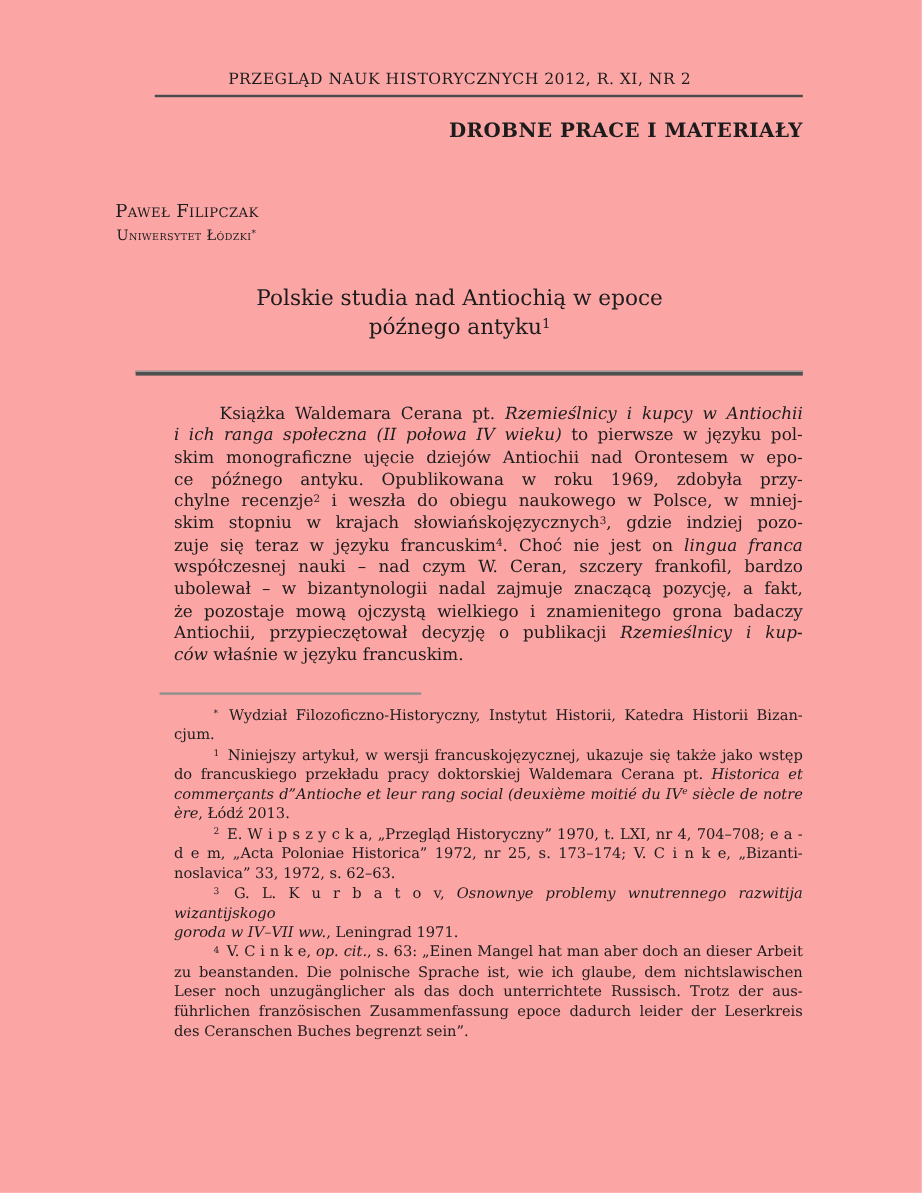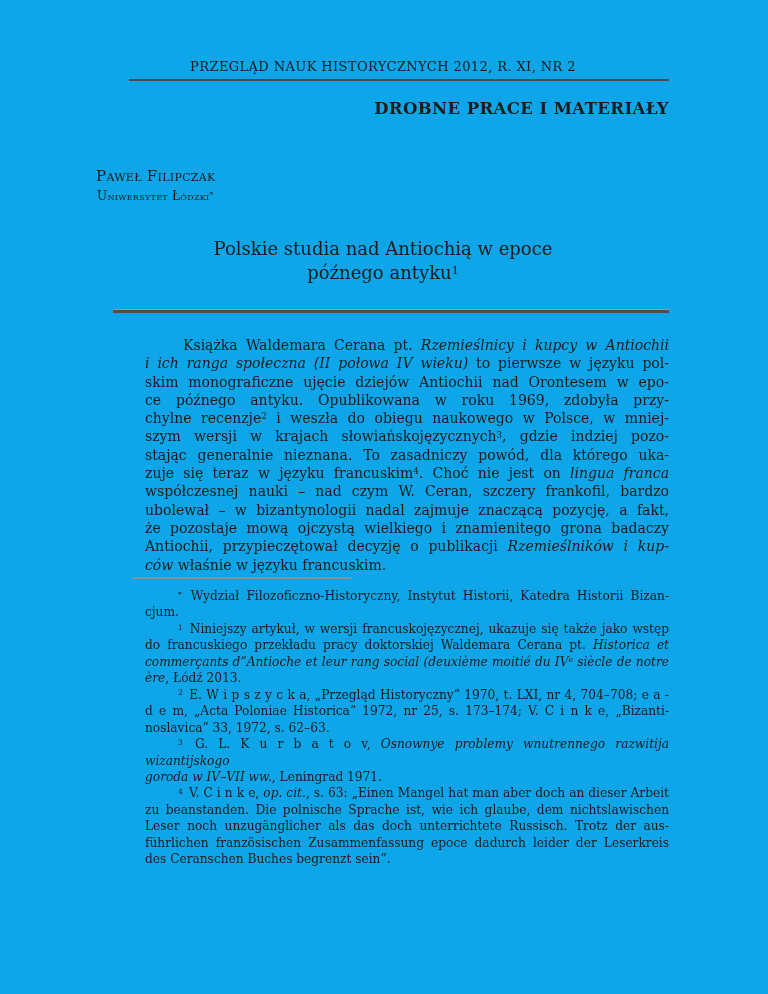--- a/index.html
+++ b/index.html
@@ -3,21 +3,21 @@
 <meta charset="utf-8">
 <style>
   html, body { margin: 0; padding: 0; }
   body {
     width: 768px; height: 994px;
     background: #ffffff;
     font-family: "DejaVu Serif", "Liberation Serif", serif;
     color: #1c1c1c;
     overflow: hidden;
   }
-  .page { position: relative; width: 768px; height: 994px; background: #0ea5e9; }
+  .page { position: relative; width: 768px; height: 994px; background: #fca5a5; }
 
   .running-head {
     position: absolute; left: 97px; top: 59px; width: 572px;
     text-align: center; font-size: 13px; letter-spacing: 0.4px;
     white-space: nowrap;
   }
   .running-head-rule {
     position: absolute; left: 129px; top: 79px; width: 540px; height: 2px;
     background: #4a4a4a;
   }
@@ -88,27 +88,26 @@
   </div>
 
   <div class="title-rule"></div>
 
   <div class="body-text" id="body-lines">
       <div class="tline jl ind"><span>Książka Waldemara Cerana pt. </span><span class="it">Rzemieślnicy i kupcy w Antiochii</span></div>
       <div class="tline jl"><span class="it">i ich ranga społeczna (II połowa IV wieku)</span><span> to pierwsze w języku pol-</span></div>
       <div class="tline jl"><span>skim monograficzne ujęcie dziejów Antiochii nad Orontesem w epo-</span></div>
       <div class="tline jl"><span>ce późnego antyku. Opublikowana w roku 1969, zdobyła przy-</span></div>
       <div class="tline jl"><span>chylne recenzje</span><sup>2</sup><span> i weszła do obiegu naukowego w Polsce, w mniej-</span></div>
-      <div class="tline jl"><span>szym wersji w krajach słowiańskojęzycznych</span><sup>3</sup><span>, gdzie indziej pozo-</span></div>
-      <div class="tline jl"><span>stając generalnie nieznana. To zasadniczy powód, dla którego uka-</span></div>
+      <div class="tline jl"><span>skim stopniu w krajach słowiańskojęzycznych</span><sup>3</sup><span>, gdzie indziej pozo-</span></div>
       <div class="tline jl"><span>zuje się teraz w języku francuskim</span><sup>4</sup><span>. Choć nie jest on </span><span class="it">lingua franca</span></div>
       <div class="tline jl"><span>współczesnej nauki – nad czym W. Ceran, szczery frankofil, bardzo</span></div>
       <div class="tline jl"><span>ubolewał – w bizantynologii nadal zajmuje znaczącą pozycję, a fakt,</span></div>
       <div class="tline jl"><span>że pozostaje mową ojczystą wielkiego i znamienitego grona badaczy</span></div>
-      <div class="tline jl"><span>Antiochii, przypieczętował decyzję o publikacji </span><span class="it">Rzemieślników i kup-</span></div>
+      <div class="tline jl"><span>Antiochii, przypieczętował decyzję o publikacji </span><span class="it">Rzemieślnicy i kup-</span></div>
       <div class="tline"><span class="it">ców</span><span> właśnie w języku francuskim.</span></div>
     </div>
 
   <div class="footnote-separator"></div>
 
   <div class="footnote-list" id="fn-list">
       <div class="footnote">
         <div class="tline jl ind"><sup class="fn-marker">*</sup> <span>Wydział Filozoficzno-Historyczny, Instytut Historii, Katedra Historii Bizan-</span></div>
         <div class="tline"><span>cjum.</span></div>
       </div>

